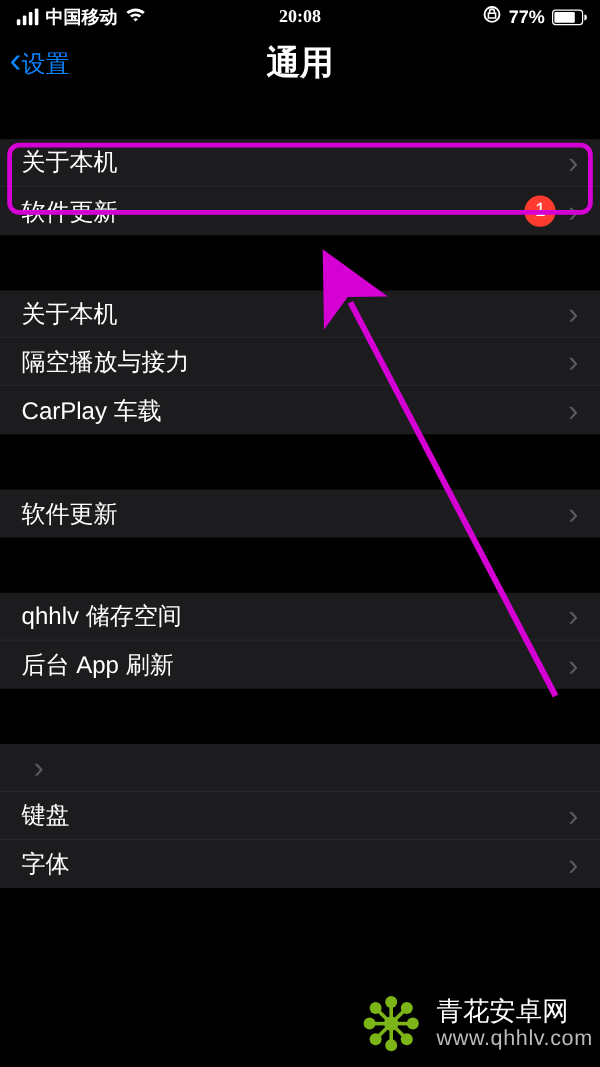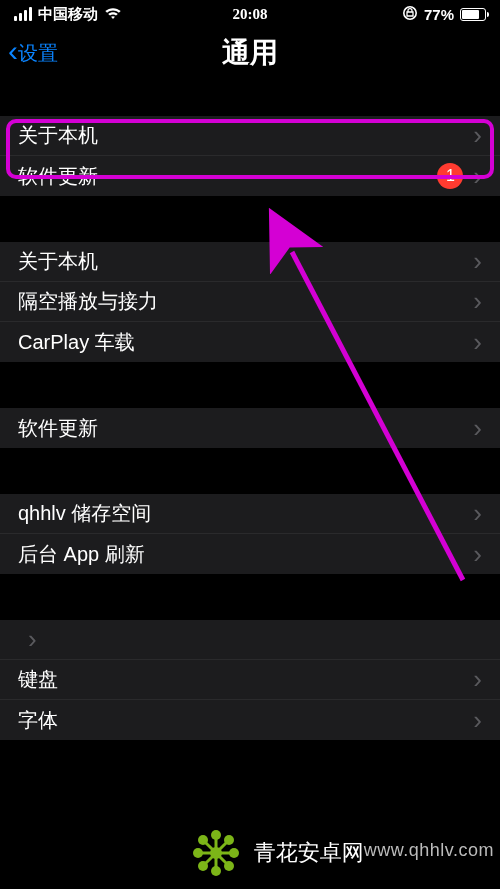--- a/index.html
+++ b/index.html
@@ -34,21 +34,21 @@
   .row .label { font-size:20px; color:#fff; flex:1; }
   .row .chevron { color:#5a5a5e; font-size:26px; font-weight:300; margin-left:10px; }
   .row .badge { background:#ff3b30; color:#fff; min-width:26px; height:26px; border-radius:13px; display:flex; align-items:center; justify-content:center; font-size:16px; font-weight:500; padding:0 7px; }
 
   .highlight-box{ position:absolute; border:4px solid #d400d4; border-radius:10px; pointer-events:none; left:6px; top:119px; width:488px; height:60px; z-index:5;}
 
   .arrow-svg{position:absolute; left:0; top:0; width:500px; height:889px; pointer-events:none; z-index:6;}
 
   .watermark{ position:absolute; right:6px; bottom:6px; display:flex; align-items:center; gap:8px; z-index:10;}
   .wm-logo{ width:60px; height:60px; }
-  .wm-text{ display:flex; flex-direction:row; line-height:1.15;}
+  .wm-text{ display:flex; flex-direction:column; line-height:1.15;}
   .wm-text .t1{ font-size:22px; color:#fff; font-weight:500;}
   .wm-text .t2{ font-size:18px; color:#bbb; letter-spacing:0.5px;}
 </style>
 </head>
 <body>
 
 <div class="status-bar">
   <div class="status-left">
     <span class="signal-bars">
       <span></span>

